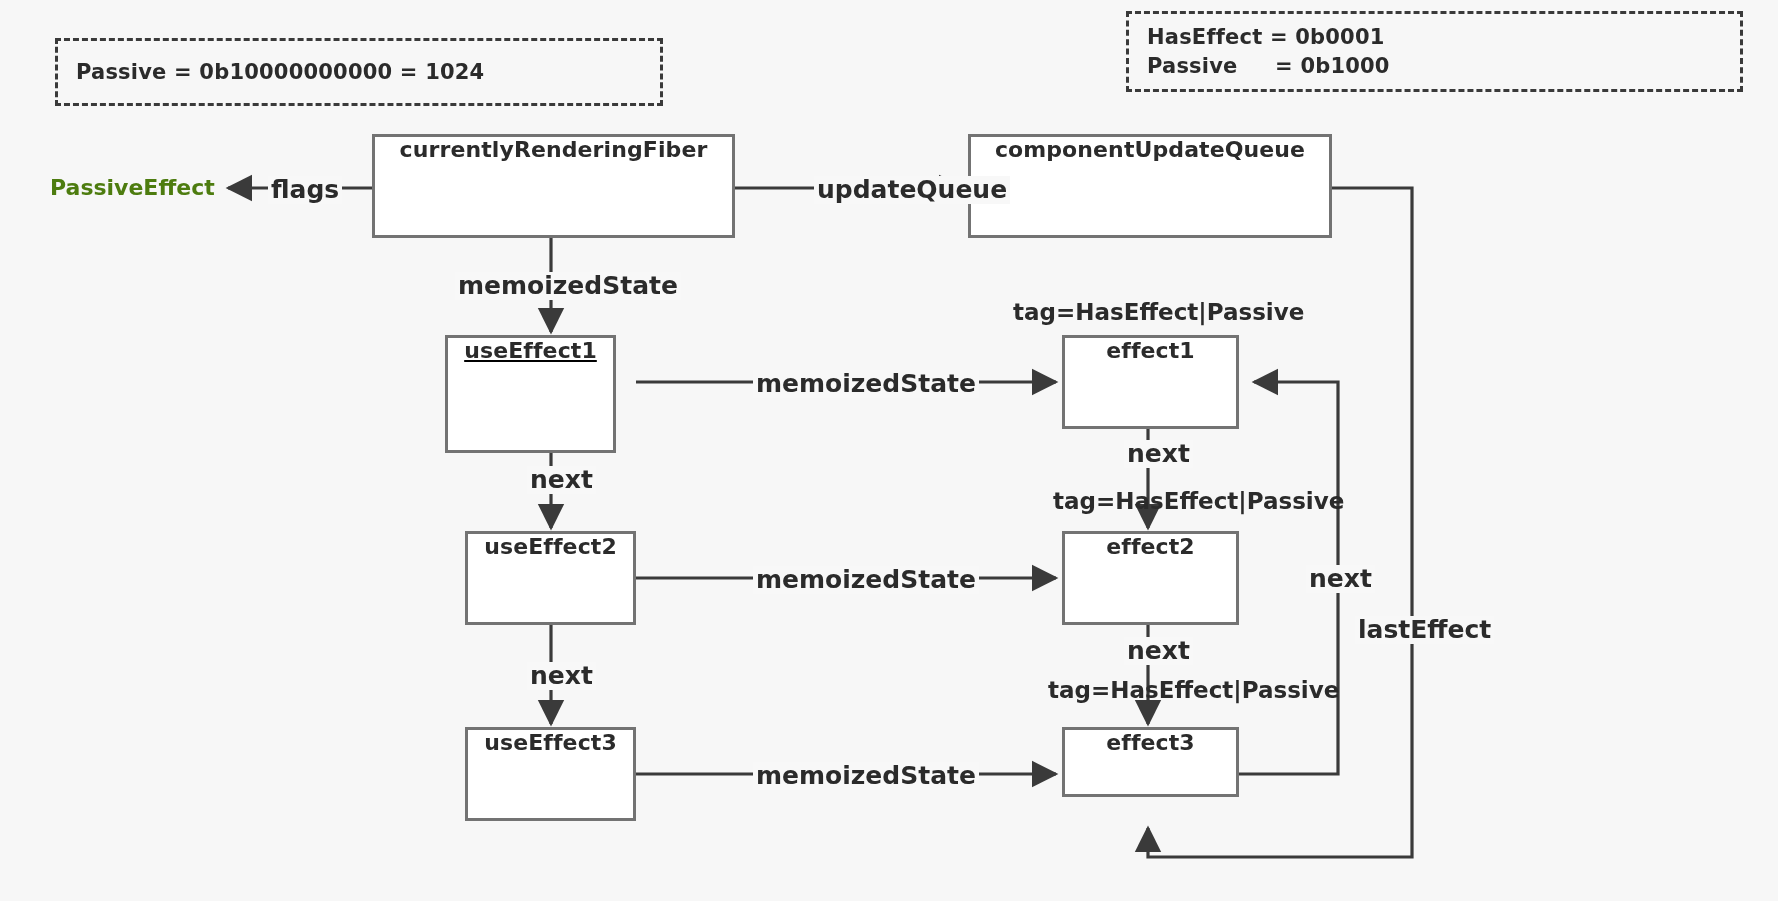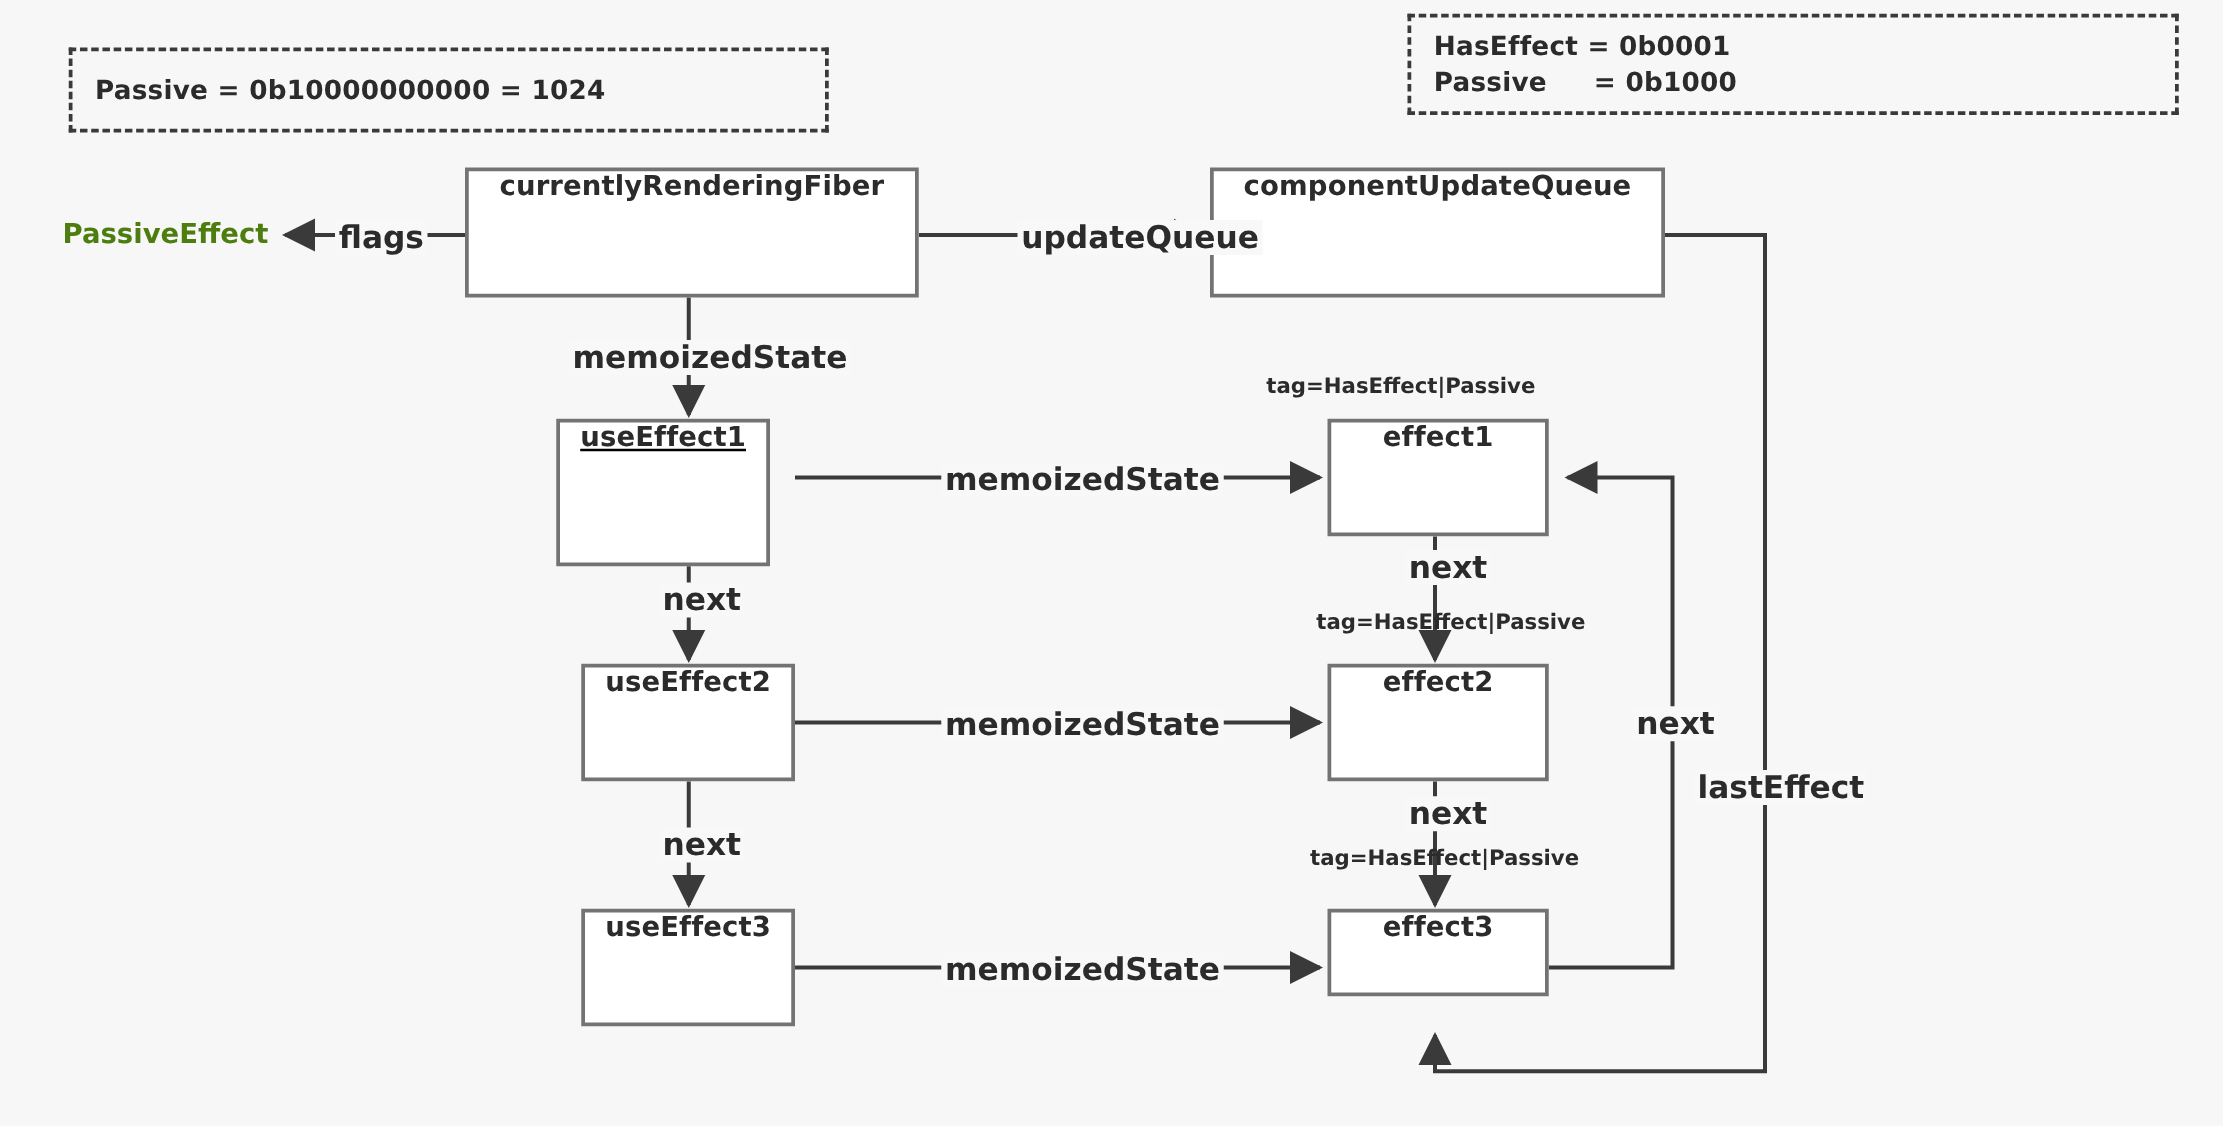--- a/index.html
+++ b/index.html
@@ -68,21 +68,21 @@
     font-weight: bold;
     color: #2b2b2b;
     background: #f8f8f8;
     white-space: nowrap;
     padding: 0 3px;
     z-index: 7;
     line-height: 1.1;
   }
   .tag-label {
     position: absolute;
-    font-size: 17px;
+    font-size: 23px;
     font-weight: bold;
     color: #2b2b2b;
     white-space: nowrap;
     z-index: 7;
     line-height: 1.1;
   }
 </style>
 </head>
 <body>
 

